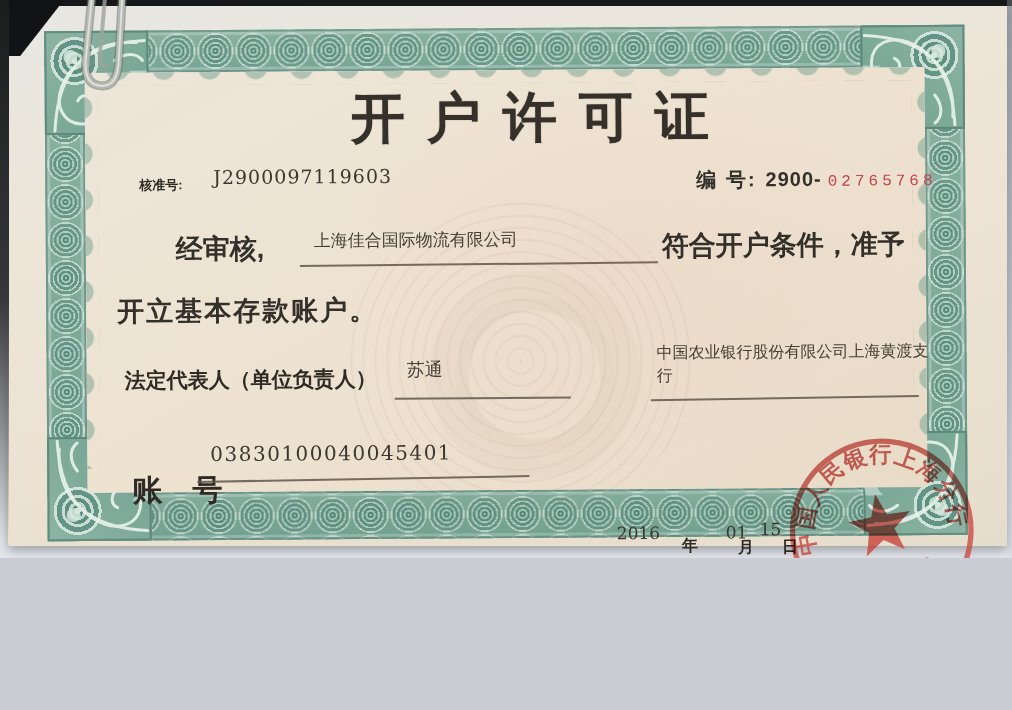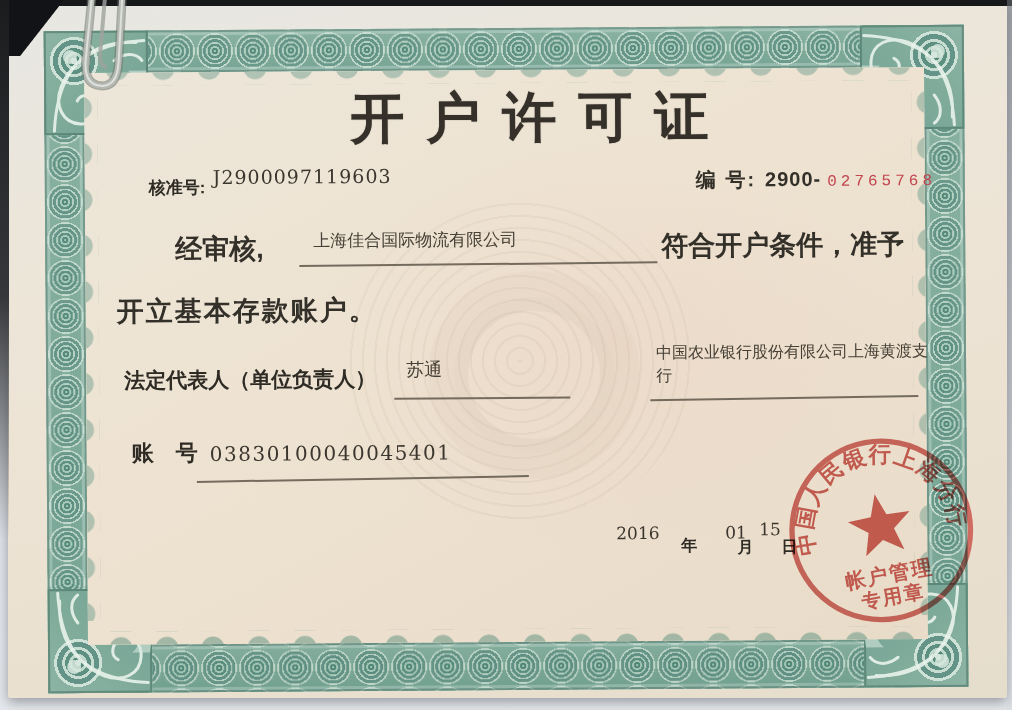--- a/index.html
+++ b/index.html
@@ -1,17 +1,17 @@
 <!DOCTYPE html>
 <html><head>
 <meta charset="utf-8">
 <style>
   html,body{margin:0;padding:0;background:#caced4;}
   .stage{
-    position:relative;width:1012px;height:710px;overflow:hidden;
+    position:relative;width:1012px;height:558px;overflow:hidden;
     background:linear-gradient(180deg,#d8dbe0 0%,#dde0e5 55%,#e4e7eb 100%);
     font-family:"Liberation Sans",sans-serif;
   }
   
   .paper{
     position:absolute;left:8px;top:3px;right:5px;bottom:12px;border-radius:3px;
     background:linear-gradient(168deg,#e7e7e3 0%,#ece6da 25%,#ede3d4 55%,#e9dfcf 85%,#e5ddcc 100%);
     box-shadow:0 4px 12px rgba(25,30,40,.38);
   }
   .photo-top-strip{position:absolute;left:0;top:0;width:100%;height:6px;background:#17181a;z-index:9;}
@@ -91,37 +91,37 @@
   
   .txt{position:absolute;z-index:3;color:#33302a;white-space:nowrap;}
   .cert-title{
     left:120px;top:82px;width:800px;text-align:center;
     font-family:"DejaVu Serif","Liberation Serif",serif;font-weight:800;
     font-size:54px;letter-spacing:22px;padding-left:22px;color:#35312a;
     text-shadow:0 0 1px rgba(53,49,42,.6);
   }
   .lbl{font-weight:bold;color:#2e2b25;}
   .serif-val{font-family:"DejaVu Serif","Liberation Serif",serif;color:#3b362e;}
-  .approval-label{left:150px;top:174px;font-size:17px;}
+  .approval-label{left:140px;top:174px;font-size:13px;}
   .approval-value{left:214px;top:164px;font-size:19px;letter-spacing:1px;}
   .serial-row{left:697px;top:168px;font-size:20px;}
   .serial-label{font-weight:bold;letter-spacing:2px;margin-right:9px;}
   .serial-prefix{font-weight:bold;letter-spacing:1px;}
   .serial-number{font-family:Liberation Mono, monospace;font-size:16px;
     letter-spacing:4px;color:#c2454f;margin-left:6px;}
   .stmt-lead{left:176px;top:229px;font-size:27px;font-weight:bold;}
   .company-name{left:314px;top:228px;font-size:17px;color:#464036;}
   .stmt-tail{left:662px;top:229px;font-size:27px;font-weight:bold;}
   .stmt-line2{left:117px;top:291px;font-size:27px;font-weight:bold;letter-spacing:2px;}
   .rep-label{left:124px;top:364px;font-size:21px;}
   .rep-value{left:406px;top:357px;font-size:18px;color:#464036;}
   .bank-label{left:572px;top:367px;font-size:22px;letter-spacing:4px;}
   .bank-value{left:656px;top:342px;font-size:16px;color:#464036;width:272px;
     line-height:1.45;white-space:normal;}
-  .acct-label{left:131px;top:436px;font-size:22px;}
+  .acct-label{left:131px;top:468px;font-size:30px;}
   .acct-value{left:209px;top:440px;font-size:20px;letter-spacing:1.5px;}
   .issuer-label{left:659px;top:501px;font-size:17px;letter-spacing:2px;}
   .date-num{font-family:"DejaVu Serif","Liberation Serif",serif;font-size:17px;color:#3b362e;}
   .date-unit{font-weight:bold;font-size:16px;color:#2e2b25;}
   .d-year{left:615px;top:524px;text-align:center;}
   .d-yu{left:680px;top:537px;}
   .d-month{left:724px;top:524px;}
   .d-mu{left:736px;top:539px;}
   .d-day{left:758px;top:521px;}
   .d-du{left:780px;top:539px;}

